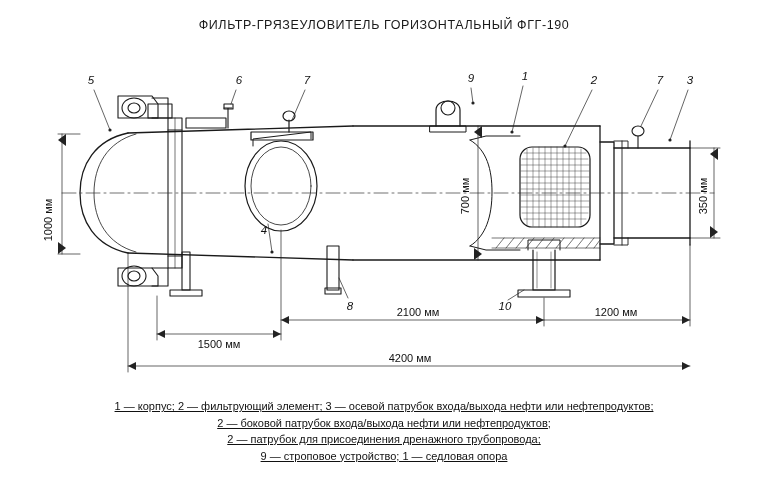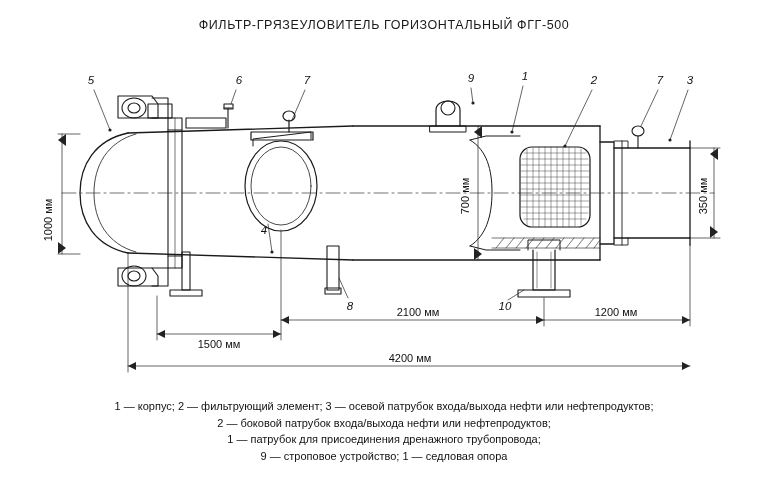--- a/index.html
+++ b/index.html
@@ -37,20 +37,21 @@
   }
   .legend {
     position: absolute;
     left: 0;
     top: 398px;
     width: 768px;
     text-align: center;
     font-size: 11px;
     line-height: 16.5px;
     color: #111111;
+    text-decoration: underline;
   }
   .legend div {
     white-space: nowrap;
   }
   svg text {
     font-family: "Liberation Sans", sans-serif;
     fill: #111111;
   }
   .dimtext {
     font-size: 11px;
@@ -58,21 +59,21 @@
   .callout {
     font-size: 11.5px;
     font-style: italic;
   }
 </style>
 </head>
 <body>
 
 <div id="page">
 
-  <div id="title">ФИЛЬТР-ГРЯЗЕУЛОВИТЕЛЬ ГОРИЗОНТАЛЬНЫЙ ФГГ-500</div>
+  <div id="title">ФИЛЬТР-ГРЯЗЕУЛОВИТЕЛЬ ГОРИЗОНТАЛЬНЫЙ ФГГ-190</div>
 
   <svg id="drawing" width="768" height="400" viewBox="0 0 768 400">
     <g fill="none" stroke="#1a1a1a" stroke-width="1.1" stroke-linejoin="round" stroke-linecap="round">
 
       <g stroke-width="1.3">
         <path d="M128 133 L353 126"></path>
         <path d="M128 253 L353 260"></path>
 
         <path d="M128 133 C 95 140, 80 165, 80 193 C 80 221, 95 246, 128 253"></path>
 
@@ -278,17 +279,17 @@
       <text class="callout" x="690" y="84" text-anchor="middle">3</text>
       <text class="callout" x="264" y="234" text-anchor="middle">4</text>
       <text class="callout" x="350" y="310" text-anchor="middle">8</text>
       <text class="callout" x="505" y="310" text-anchor="middle">10</text>
     </g>
   </svg>
 
   <div class="legend">
     <div>1 — корпус;  2 — фильтрующий элемент;  3 — осевой патрубок входа/выхода нефти или нефтепродуктов;</div>
     <div>2 — боковой патрубок входа/выхода нефти или нефтепродуктов;</div>
-    <div>1 — патрубок для присоединения дренажного трубопровода;</div>
+    <div>2 — патрубок для присоединения дренажного трубопровода;</div>
     <div>9 — строповое устройство;  1 — седловая опора</div>
   </div>
 
 </div>
 
 </body></html>

